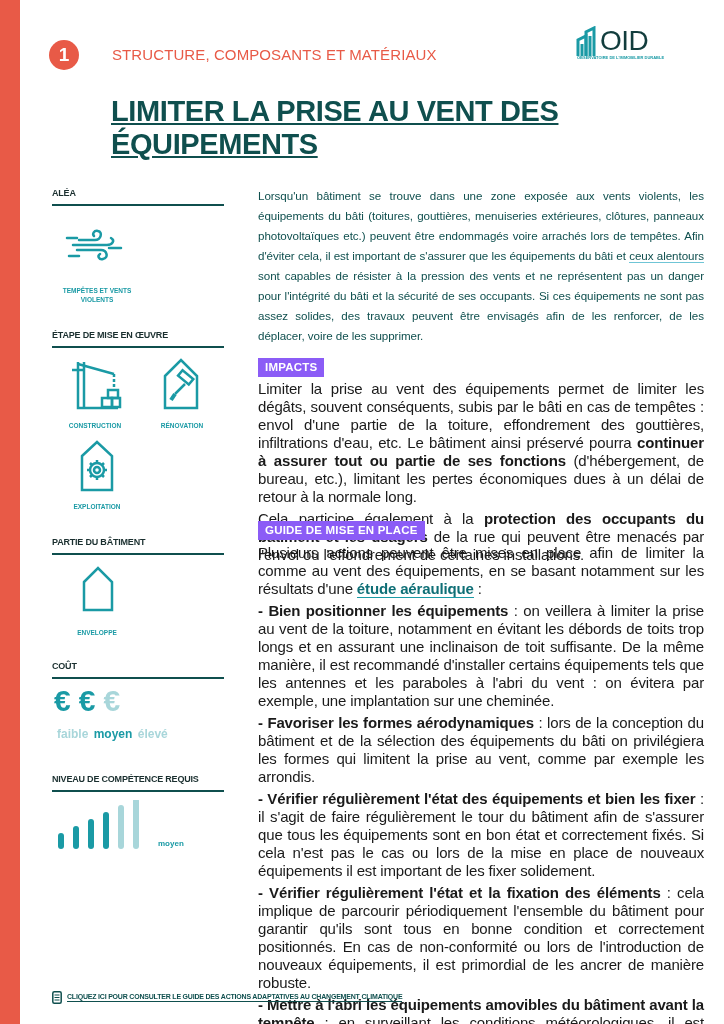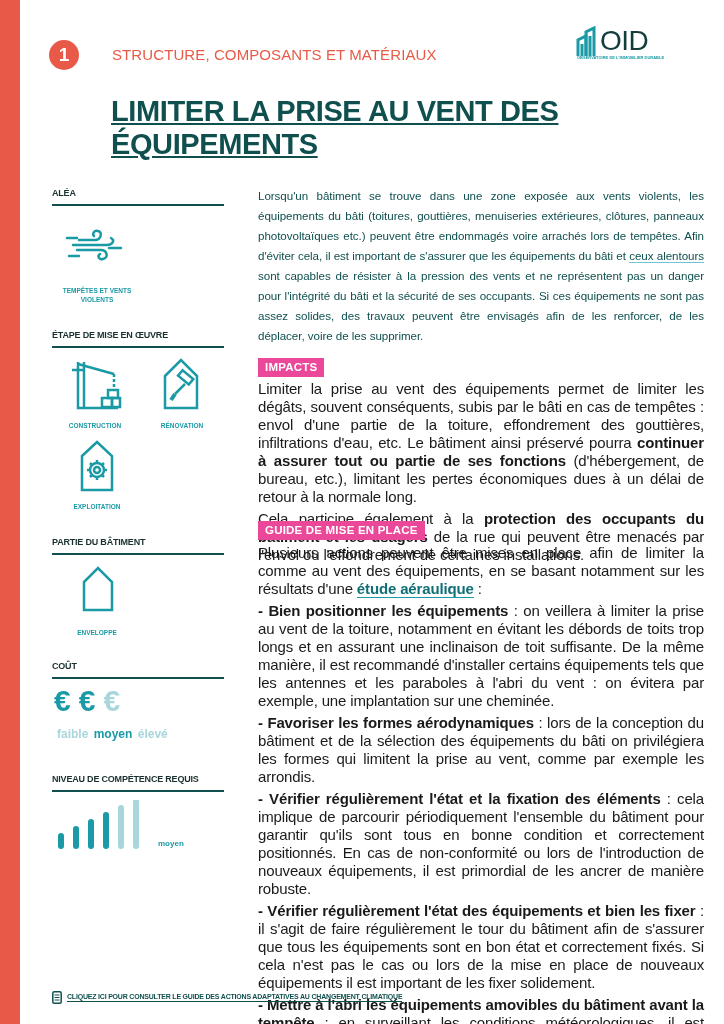--- a/index.html
+++ b/index.html
@@ -42,21 +42,21 @@
   .cost-labels { position: absolute; left: 57px; top: 727px; font-size: 12px; font-weight: bold; }
   .cost-labels span { margin-right: 2px; }
 
   .niveau-head { position: absolute; left: 52px; top: 774px; width: 172px; }
   .skill-bars { position: absolute; left: 56px; top: 800px; width: 90px; height: 50px; }
   .skill-label { position: absolute; left: 158px; top: 839px; font-size: 8px; font-weight: bold; color: #1a9aa5; }
 
   .intro { position: absolute; left: 258px; top: 186px; width: 446px; font-size: 11.6px; line-height: 20px; color: #0f4f4e; text-align: justify; letter-spacing: -0.05px; }
   .intro .link { border-bottom: 1.5px solid #6fc5d6; }
 
-  .pill { position: absolute; display: inline-block; background: #ec4899; color: #fff; font-size: 11.5px; font-weight: bold; padding: 3px 7px; letter-spacing: 0.2px; line-height: 13px; }
+  .pill { position: absolute; display: inline-block; background: #8b5cf6; color: #fff; font-size: 11.5px; font-weight: bold; padding: 3px 7px; letter-spacing: 0.2px; line-height: 13px; }
   .pill-impacts { left: 258px; top: 358px; }
   .pill-guide { left: 258px; top: 521px; }
 
   .body-text { position: absolute; left: 258px; width: 446px; font-size: 15px; line-height: 18px; color: #1a1a1a; text-align: justify; letter-spacing: -0.15px; }
   .body-text p { margin-bottom: 4px; }
   .body-text b { font-weight: bold; }
   .impacts-text { top: 380px; }
   .guide-text { top: 544px; }
   .guide-text .link { color: #0f6f76; font-weight: bold; border-bottom: 1.5px solid #1a9aa5; }
 
@@ -171,22 +171,22 @@
 <div class="body-text impacts-text">
   <p><span>Limiter la prise au vent des équipements permet de limiter les dégâts, souvent conséquents, subis par le bâti en cas de tempêtes : envol d'une partie de la toiture, effondrement des gouttières, infiltrations d'eau, etc. Le bâtiment ainsi préservé pourra </span><b>continuer à assurer tout ou partie de ses fonctions</b><span> (d'hébergement, de bureau, etc.), limitant les pertes économiques dues à un délai de retour à la normale long.</span></p>
   <p><span>Cela participe également à la </span><b>protection des occupants du bâtiment et les usagers</b><span> de la rue qui peuvent être menacés par l'envol ou l'effondrement de certaines installations.</span></p>
 </div>
 
 <div class="pill pill-guide">GUIDE DE MISE EN PLACE</div>
 <div class="body-text guide-text">
   <p><span>Plusieurs actions peuvent être mises en place afin de limiter la comme au vent des équipements, en se basant notamment sur les résultats d'une </span><span class="link">étude aéraulique</span><span> :</span></p>
   <p><b>- Bien positionner les équipements</b><span> : on veillera à limiter la prise au vent de la toiture, notamment en évitant les débords de toits trop longs et en assurant une inclinaison de toit suffisante. De la même manière, il est recommandé d'installer certains équipements tels que les antennes et les paraboles à l'abri du vent : on évitera par exemple, une implantation sur une cheminée.</span></p>
   <p><b>- Favoriser les formes aérodynamiques</b><span> : lors de la conception du bâtiment et de la sélection des équipements du bâti on privilégiera les formes qui limitent la prise au vent, comme par exemple les arrondis.</span></p>
+  <p><b>- Vérifier régulièrement l'état des équipements et bien les fixer</b><span> : il s'agit de faire régulièrement le tour du bâtiment afin de s'assurer que tous les équipements sont en bon état et correctement fixés. Si cela n'est pas le cas ou lors de la mise en place de nouveaux équipements il est important de les fixer solidement.</span></p>
   <p><b>- Vérifier régulièrement l'état et la fixation des éléments</b><span> : cela implique de parcourir périodiquement l'ensemble du bâtiment pour garantir qu'ils sont tous en bonne condition et correctement positionnés. En cas de non-conformité ou lors de l'introduction de nouveaux équipements, il est primordial de les ancrer de manière robuste.</span></p>
-  <p><b>- Vérifier régulièrement l'état des équipements et bien les fixer</b><span> : il s'agit de faire régulièrement le tour du bâtiment afin de s'assurer que tous les équipements sont en bon état et correctement fixés. Si cela n'est pas le cas ou lors de la mise en place de nouveaux équipements il est important de les fixer solidement.</span></p>
   <p><b>- Mettre à l'abri les équipements amovibles du bâtiment avant la tempête</b><span> : en surveillant les conditions météorologiques, il est possible d'anticiper les épisodes de vents violents et ainsi de rentrer à l'intérieur du bâtiment les équipements non-fixes (protections solaires amovibles, etc.). Il est également conseillé de développer une stratégie et des procédures de mise en sûreté des équipements et de désigner un responsable qui sera en charge de mener à bien cette stratégie.</span></p>
 </div>
 
 <div class="footer">
   <svg class="footer-icon" viewBox="0 0 10 13">
     <rect x="0.8" y="0.8" width="8.4" height="11.4" rx="1.5" fill="none" stroke="#0f4f4e" stroke-width="1.5"></rect>
     <path d="M2.5 4 H7.5 M2.5 6.5 H7.5 M2.5 9 H7.5" stroke="#0f4f4e" stroke-width="1.2"></path>
   </svg>
   <span class="footer-text">CLIQUEZ ICI POUR CONSULTER LE GUIDE DES ACTIONS ADAPTATIVES AU CHANGEMENT CLIMATIQUE</span>
 </div>

